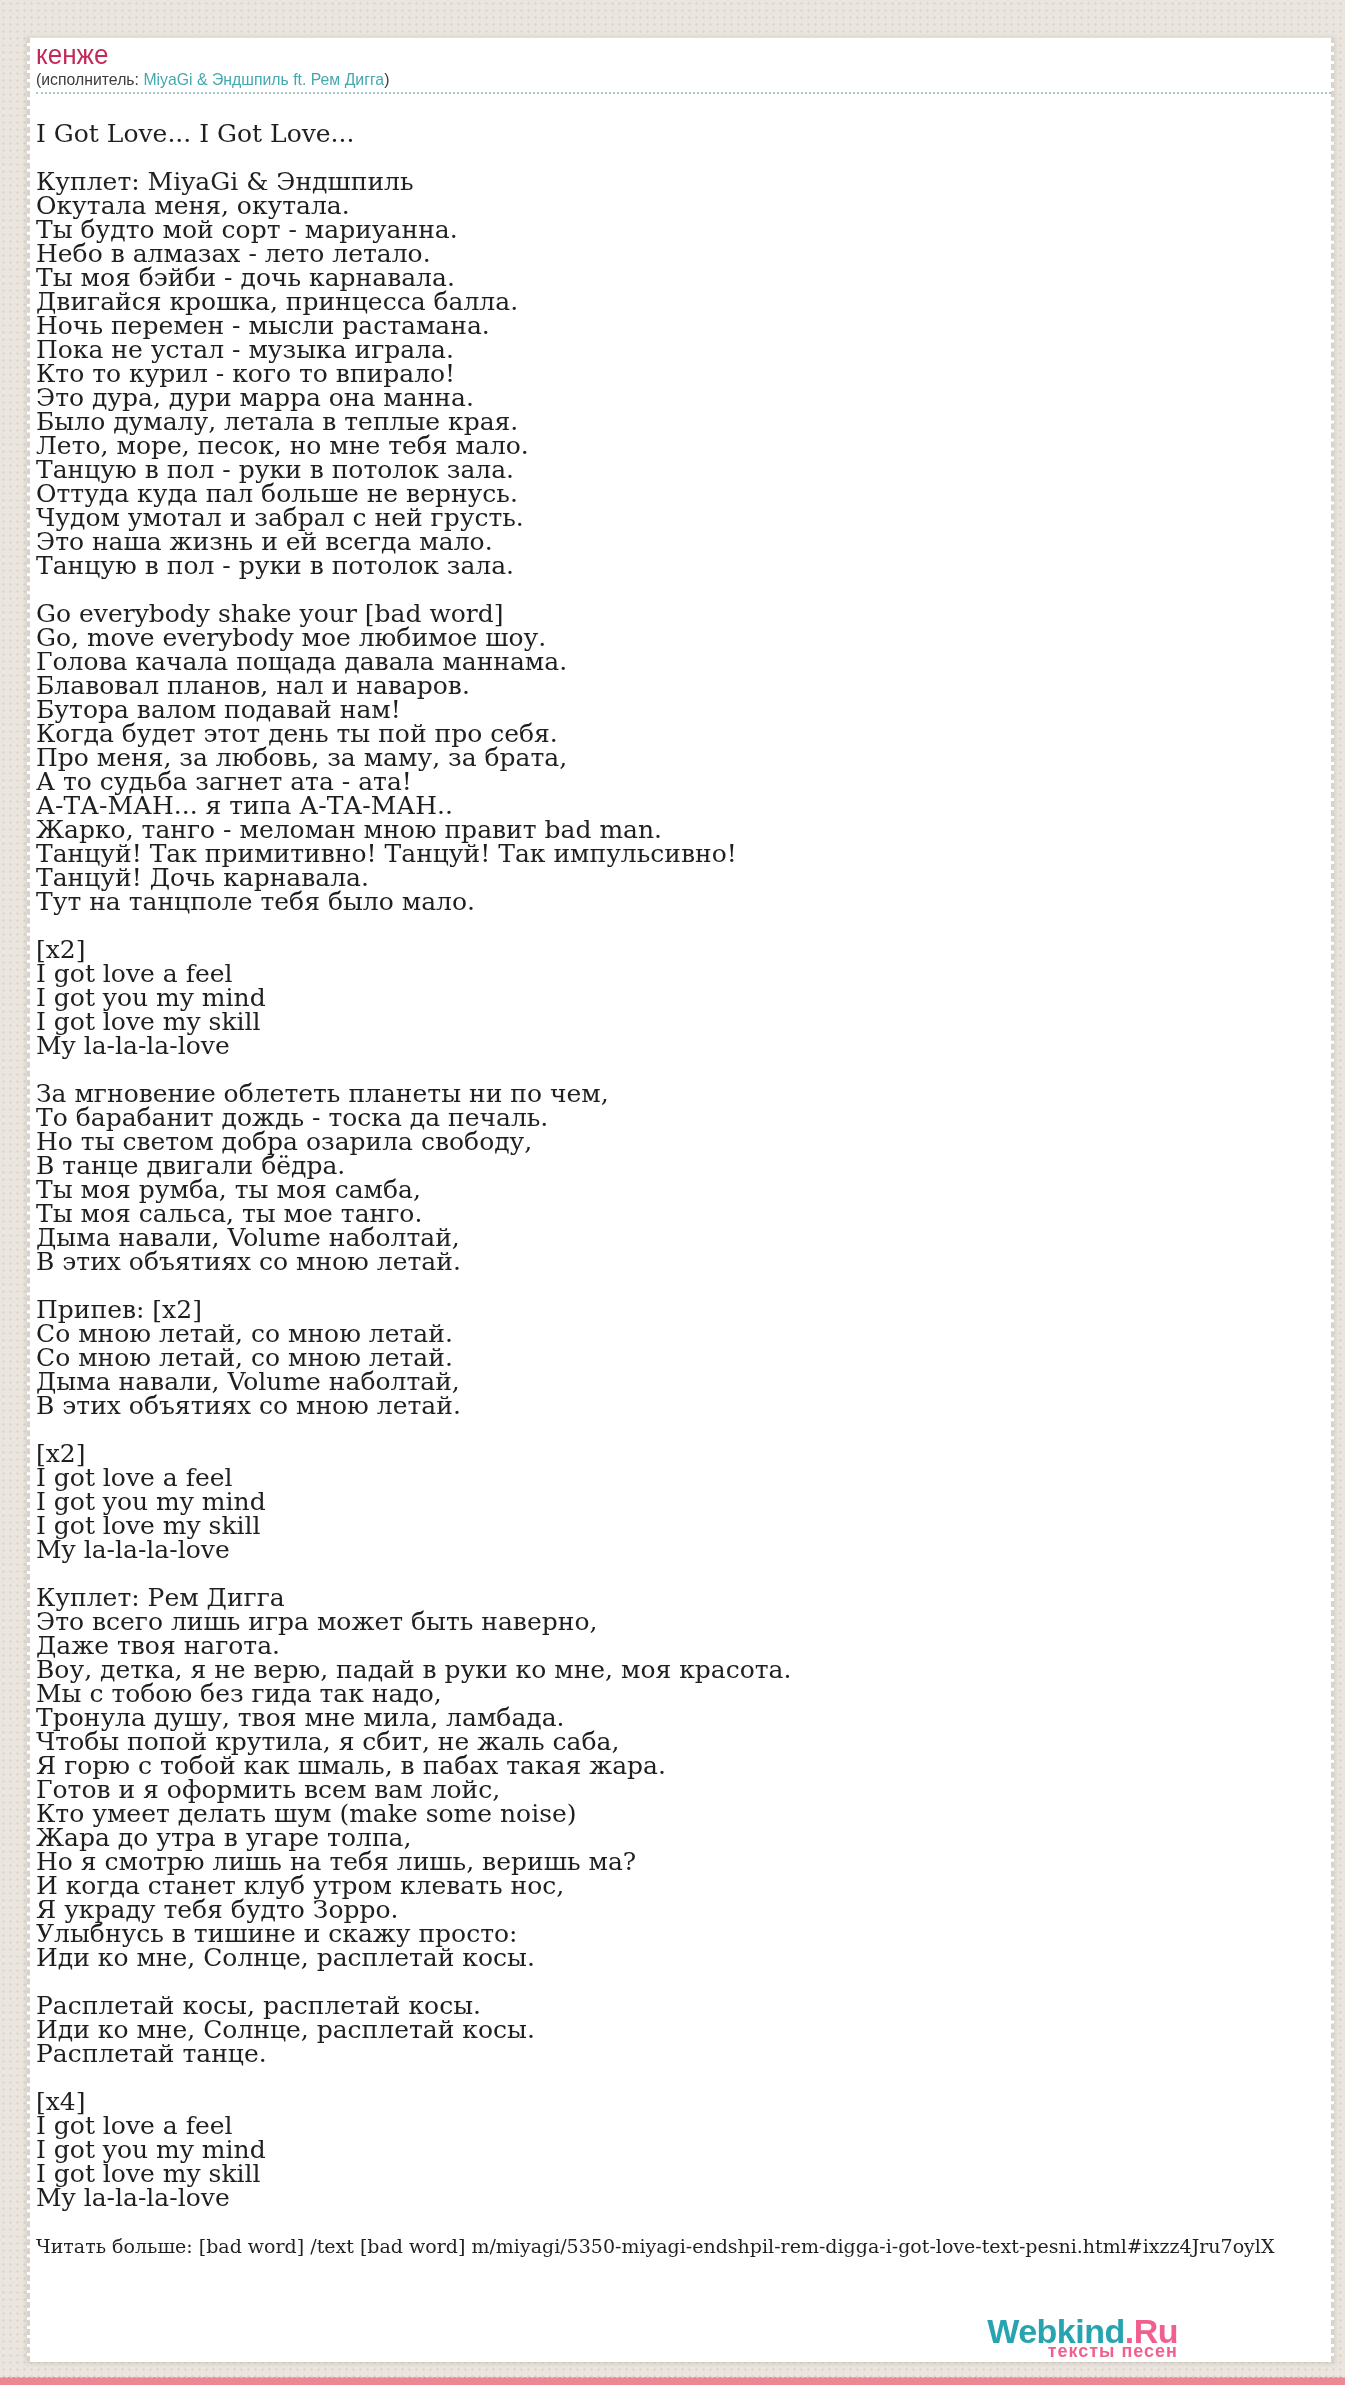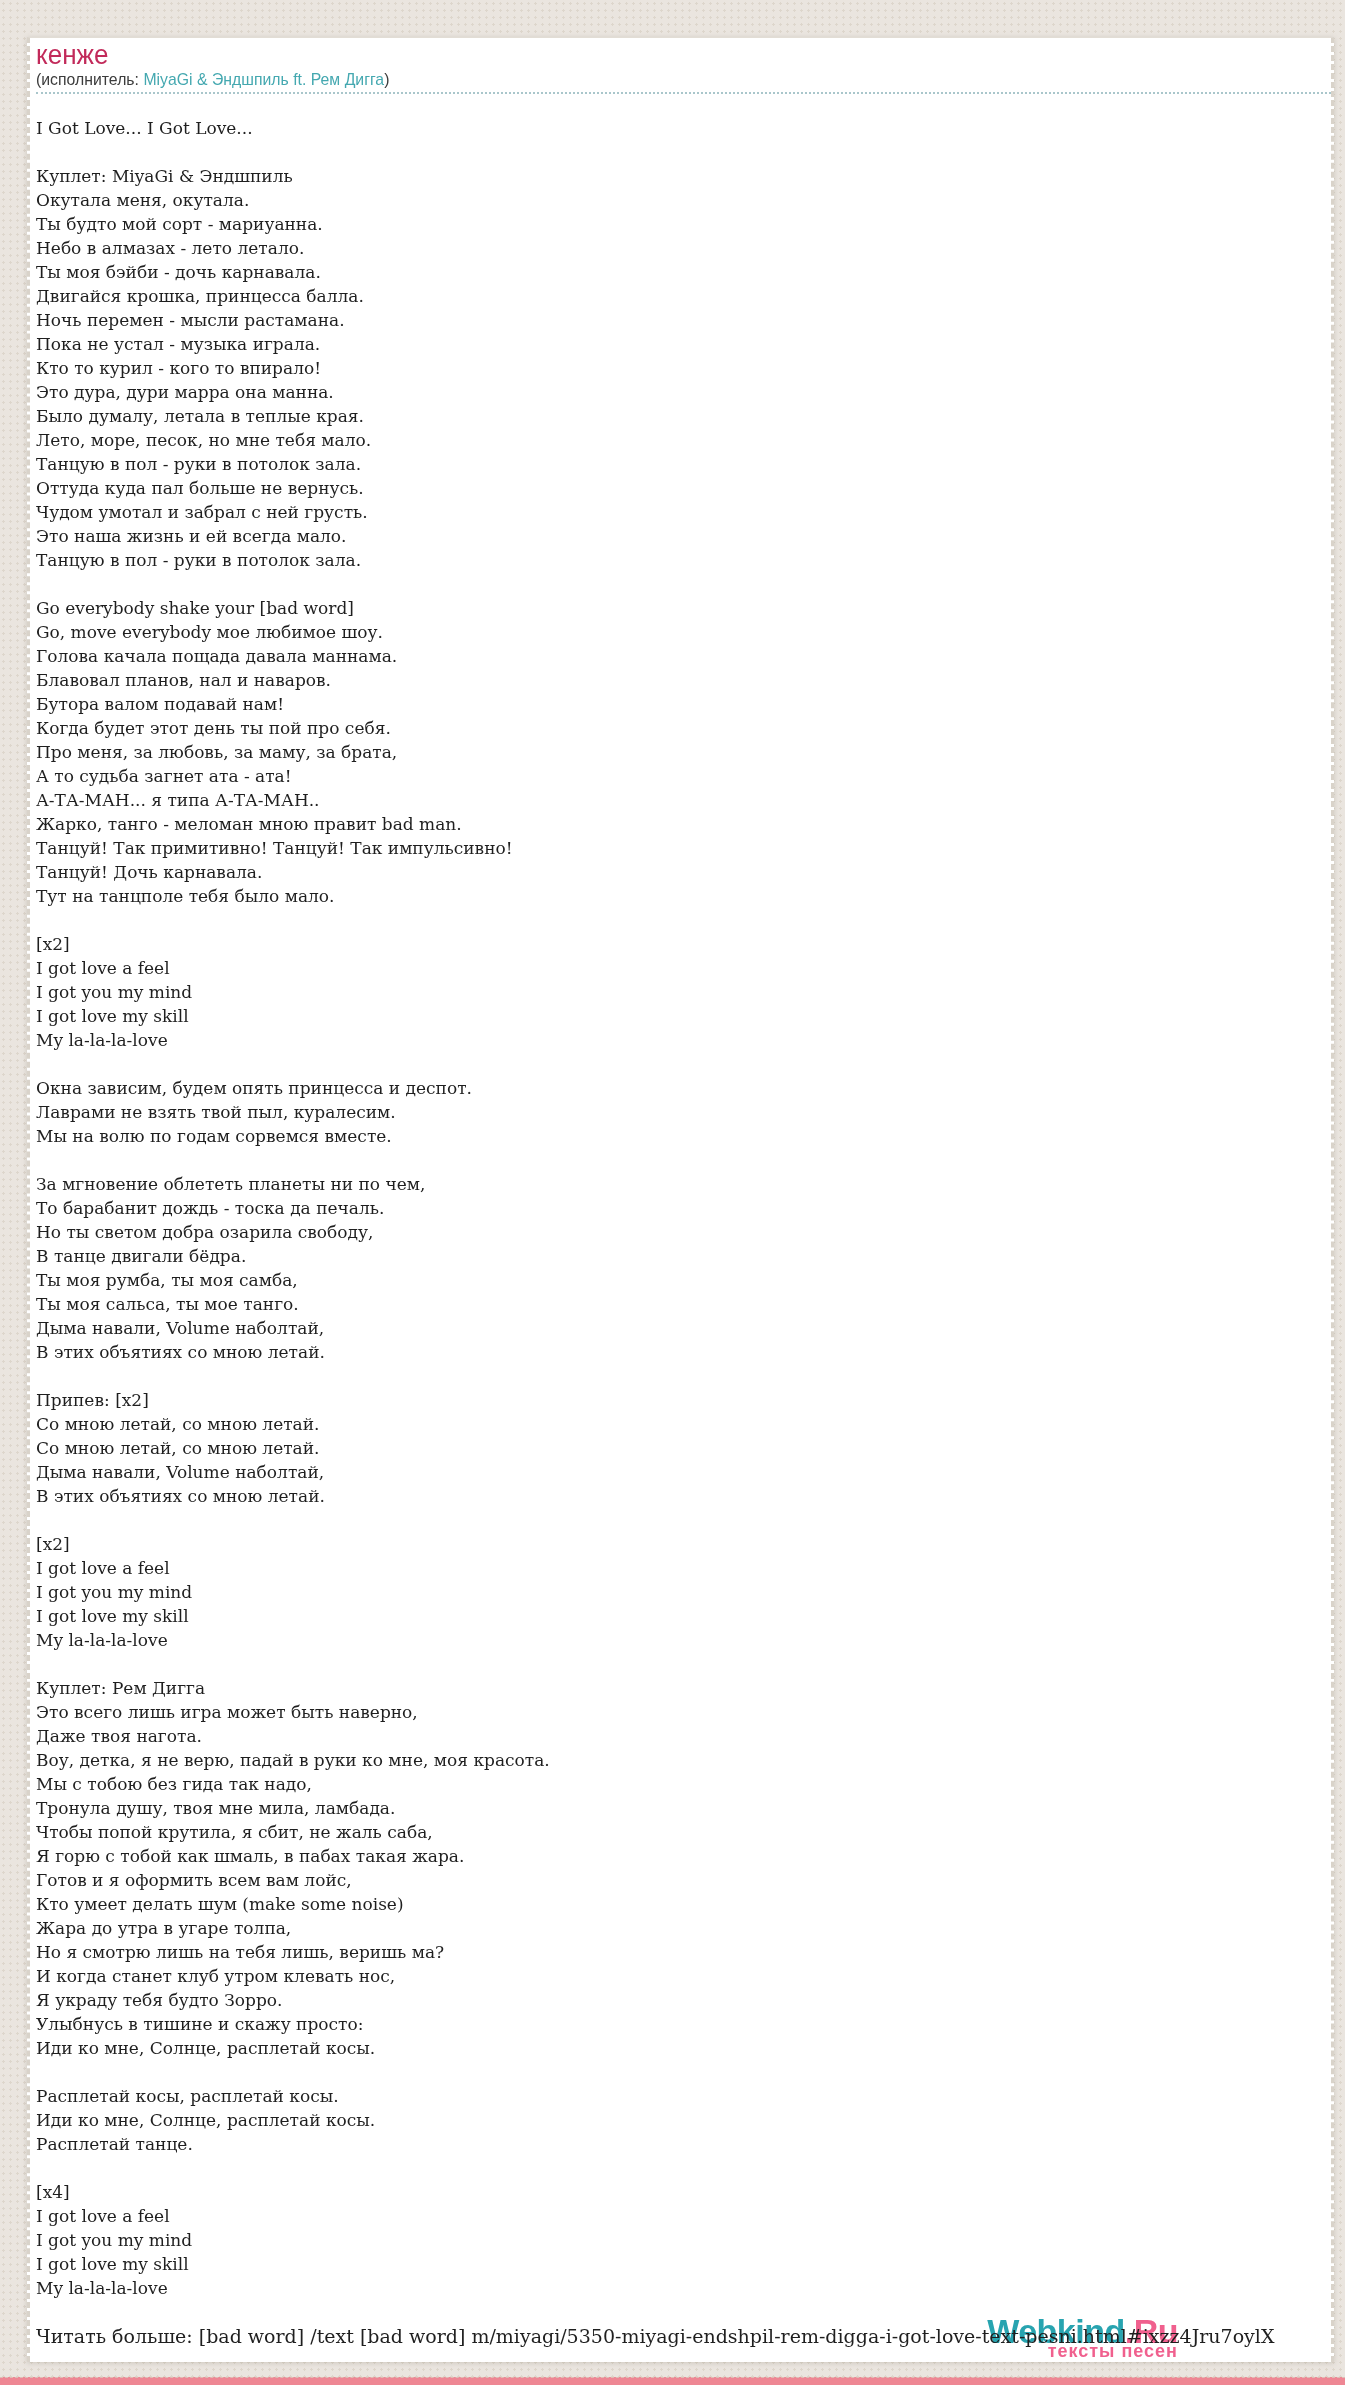--- a/index.html
+++ b/index.html
@@ -50,23 +50,23 @@
     text-decoration: none;
     cursor: pointer;
   }
   .separator {
     margin-top: 3px;
     height: 0;
     border-bottom: 2px dotted #a9c6cb;
     margin-right: 0;
   }
   .lyrics {
-    margin-top: 22px;
+    margin-top: 28px;
     font-family: "DejaVu Serif", serif;
-    font-size: 17px;
+    font-size: 25px;
     line-height: 24px;
     color: #1f1f1f;
     position: relative;
     z-index: 2;
   }
   .stanza { white-space: pre-line; }
   .stanza + .stanza { margin-top: 24px; }
   .readmore {
     margin-top: 24px;
     font-family: "DejaVu Serif", serif;
@@ -152,23 +152,20 @@
 А-ТА-МАН... я типа А-ТА-МАН..
 Жарко, танго - меломан мною правит bad man.
 Танцуй! Так примитивно! Танцуй! Так импульсивно!
 Танцуй! Дочь карнавала.
 Тут на танцполе тебя было мало.</div>
     <div class="stanza">[x2]
 I got love a feel
 I got you my mind
 I got love my skill
 My la-la-la-love</div>
-    <div class="stanza">Окна зависим, будем опять принцесса и деспот.
-Лаврами не взять твой пыл, куралесим.
-Мы на волю по годам сорвемся вместе.</div>
     <div class="stanza">За мгновение облететь планеты ни по чем,
 То барабанит дождь - тоска да печаль.
 Но ты светом добра озарила свободу,
 В танце двигали бёдра.
 Ты моя румба, ты моя самба,
 Ты моя сальса, ты мое танго.
 Дыма навали, Volume наболтай,
 В этих объятиях со мною летай.</div>
     <div class="stanza">Припев: [x2]
 Со мною летай, со мною летай.

